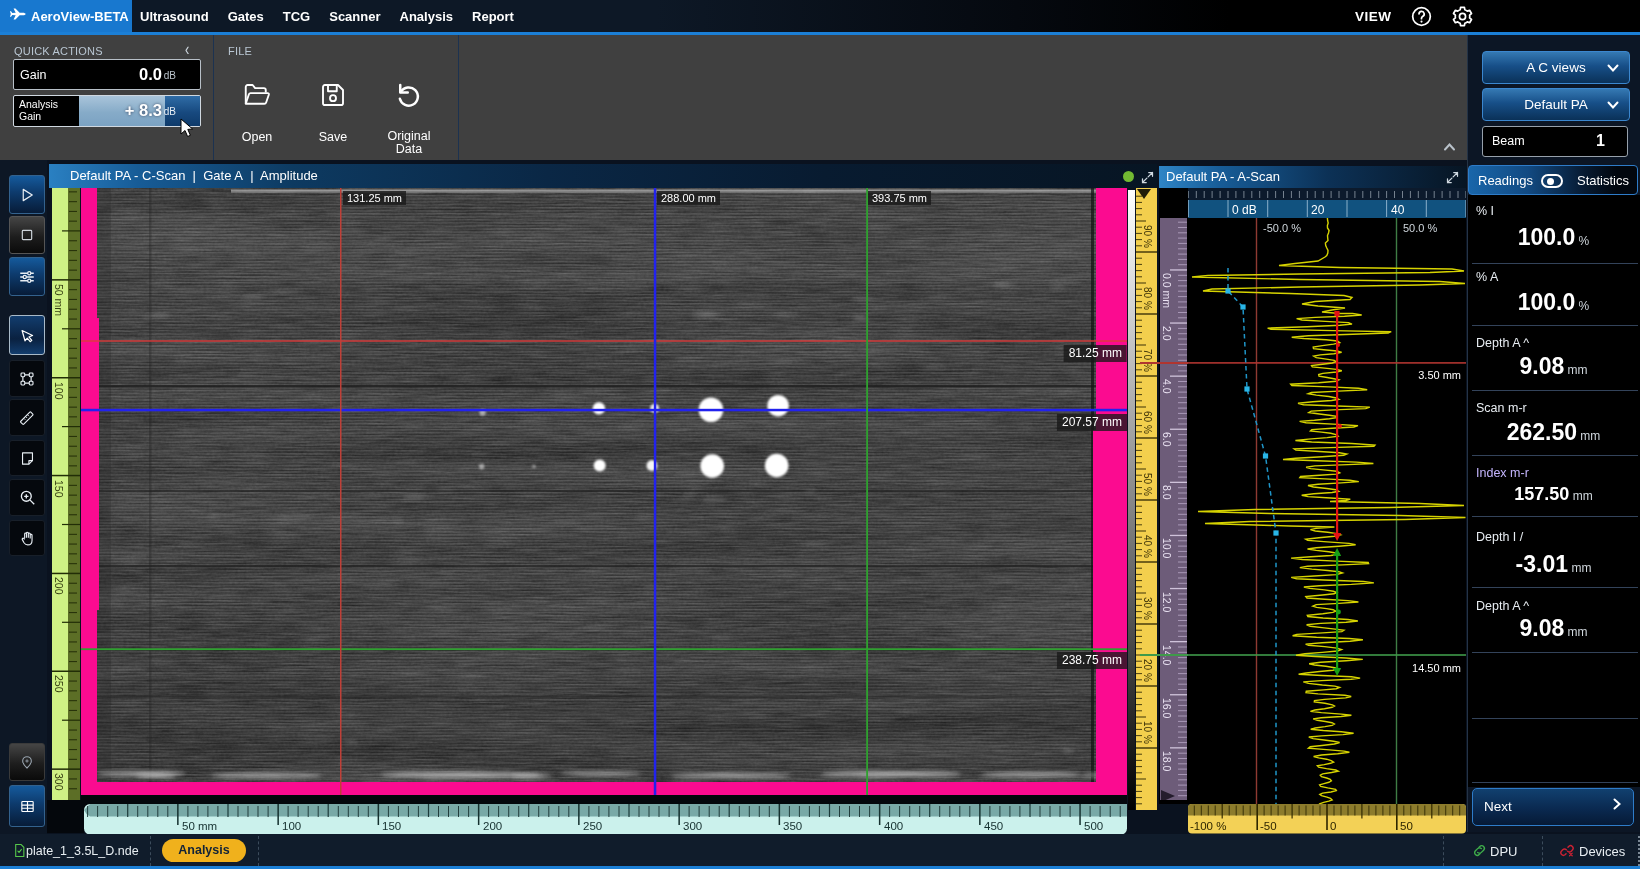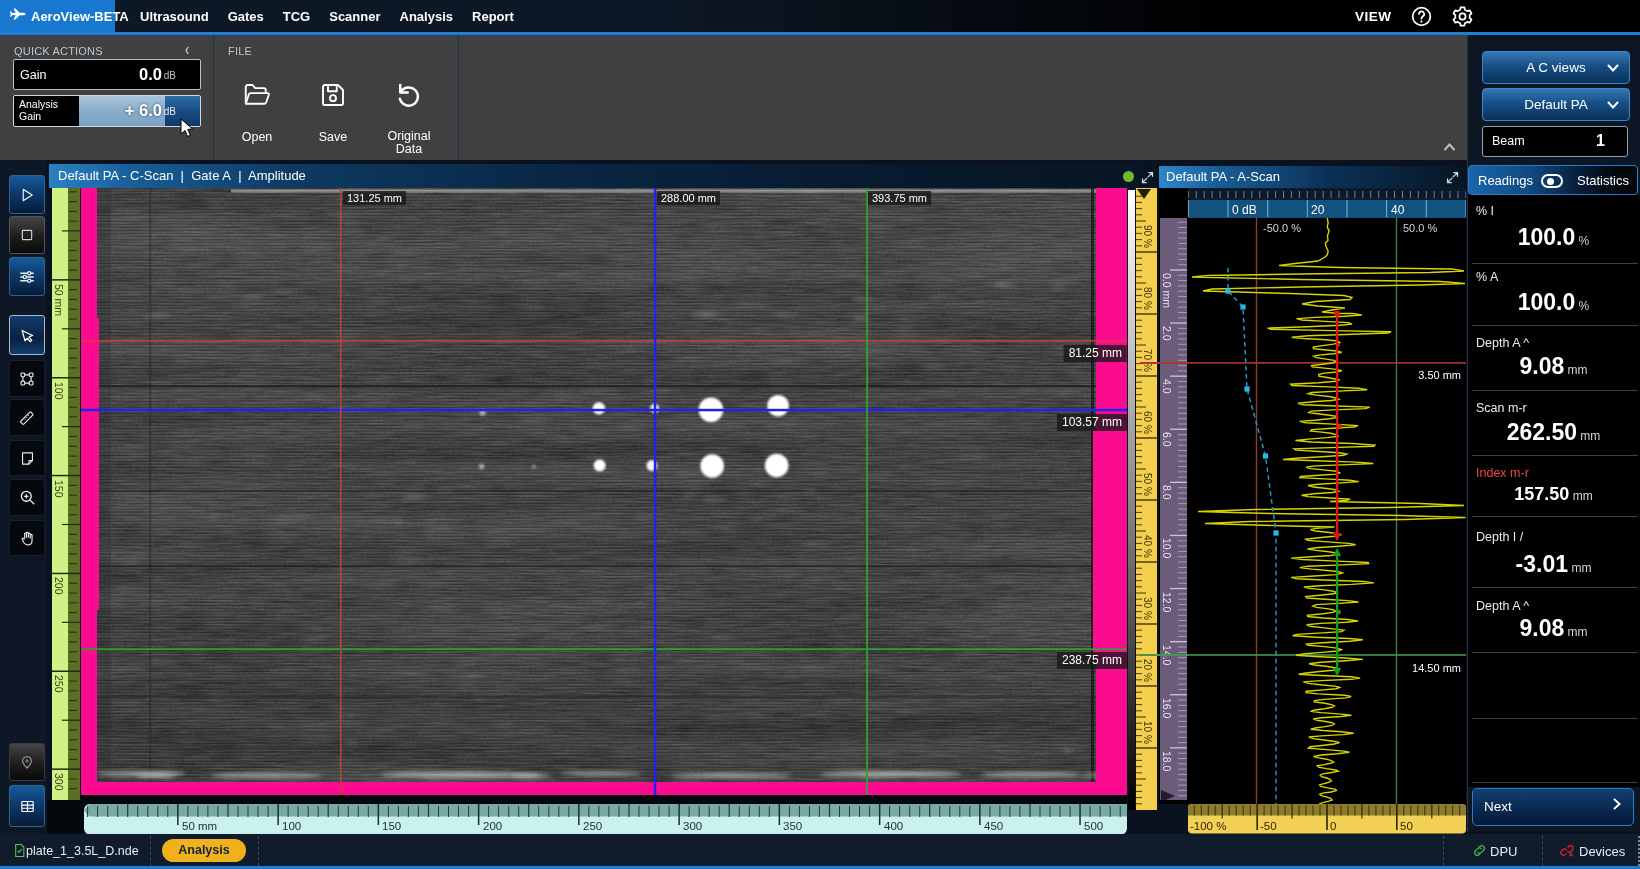--- a/index.html
+++ b/index.html
@@ -3,21 +3,21 @@
 *{margin:0;padding:0;box-sizing:border-box}
 html,body{width:1640px;height:869px;overflow:hidden;background:#0a121f;
 font-family:"Liberation Sans",sans-serif;-webkit-font-smoothing:antialiased}
 .abs{position:absolute}
 .mlab{position:absolute;background:rgba(24,24,24,.78);color:#fff;font-size:11px;
 line-height:14px;padding:0 4px;white-space:nowrap}
 svg text{font-family:"Liberation Sans",sans-serif}
 </style></head><body>
 
 <div class="abs" style="left:0;top:0;width:1640px;height:32px;background:linear-gradient(90deg,#0d1826 0%,#0d1826 40%,#05090f 62%,#000 75%)">
- <div class="abs" style="left:0;top:0;width:115px;height:32px;background:#1878cf;display:flex;align-items:center">
+ <div class="abs" style="left:0;top:0;width:132px;height:32px;background:#1878cf;display:flex;align-items:center">
    <span style="margin-left:9px"><svg width="18" height="16" viewBox="0 0 24 22" fill="#fff">
           <path d="M22.5 11c0-1-2-1.8-3.6-1.8h-4.7L8.5 3.6H5.9l2.9 5.6-4.6.4-1.8-2.4H.9l1.2 3.8L.9 14.8h1.5l1.8-2.4 4.6.4-2.9 5.6h2.6l5.7-5.6h4.7c1.6 0 3.6-.8 3.6-1.8Z"></path>
         </svg></span>
    <span style="color:#fff;font-weight:bold;font-size:13px;margin-left:4px;white-space:nowrap">AeroView-BETA</span>
  </div>
  <div class="abs" style="left:140px;top:0;height:32px;display:flex;align-items:center;gap:19px;color:#fff;font-weight:bold;font-size:13px">
    <span>Ultrasound</span>
       <span>Gates</span>
       <span>TCG</span>
       <span>Scanner</span>
@@ -51,21 +51,21 @@
  <div class="abs" style="left:185px;top:6px;color:#cdd6de;font-size:13px;transform:scaleY(1.4)">‹</div>
  <div class="abs" style="left:13px;top:24px;width:188px;height:31.5px;background:#000;border:1px solid #b8c0c8;border-radius:2px">
    <span class="abs" style="left:6px;top:8px;font-size:12.5px;color:#fff">Gain</span>
    <span class="abs" style="right:38px;top:5px;font-size:16.5px;font-weight:bold;color:#fff">0.0</span>
    <span class="abs" style="right:24px;top:10px;font-size:10px;color:#b9c2ca">dB</span>
  </div>
  <div class="abs" style="left:13px;top:60px;width:188px;height:32px;background:#000;border:1px solid #d0d8e0;border-radius:2px">
    <div class="abs" style="left:65px;top:0;width:86px;height:30px;background:linear-gradient(180deg,#a9c4da 0%,#86abc8 55%,#7ba2c2 100%)"></div>
    <div class="abs" style="left:151px;top:0;width:35px;height:30px;background:linear-gradient(180deg,#2f6ca6 0%,#17497f 55%,#0e3a6a 100%)"></div>
    <span class="abs" style="left:5px;top:2px;font-size:10.5px;color:#fff;line-height:12.5px">Analysis<br>Gain</span>
-   <span class="abs" style="right:38px;top:5px;font-size:16.5px;font-weight:bold;color:#fff;text-shadow:0 0 3px rgba(0,0,30,.6)">+ 6.0</span>
+   <span class="abs" style="right:38px;top:5px;font-size:16.5px;font-weight:bold;color:#fff;text-shadow:0 0 3px rgba(0,0,30,.6)">+ 8.3</span>
    <span class="abs" style="right:24px;top:10px;font-size:10px;color:#e8eef4">dB</span>
  </div>
  <div class="abs" style="left:178px;top:83px"><svg width="17" height="22" viewBox="0 0 17 22">
         <path d="M3 1 L3 16 L7 12.5 L9.6 18.5 L12.4 17.3 L9.8 11.4 L14.6 11 Z" fill="#fff" stroke="#000" stroke-width="1"></path>
       </svg></div>
  <div class="abs" style="left:228px;top:10px;font-size:11px;letter-spacing:.2px;color:#b9c6d2">FILE</div>
  <div class="abs" style="left:241px;top:45px"><svg width="32" height="30" viewBox="0 0 24 24" fill="none" stroke="#fff" stroke-width="1.5" stroke-linejoin="round">
         <path d="M3 19V5.5A1.5 1.5 0 0 1 4.5 4h4l2 2.5h7A1.5 1.5 0 0 1 19 8v2"></path>
         <path d="M3 19l2.4-7.2A1.5 1.5 0 0 1 6.8 10.5h13.7a1 1 0 0 1 .95 1.3L19.3 18a1.5 1.5 0 0 1-1.4 1Z"></path>
       </svg></div>
@@ -149,21 +149,21 @@
       </svg>
     </div>
     <div style="position:absolute;left:9px;top:625px;width:36px;height:42px;background:linear-gradient(180deg,#155a9c 0%,#0d3a6c 45%,#071c38 100%);border:1px solid #33628e;border-radius:3px;display:flex;align-items:center;justify-content:center">
       <svg width="17" height="17" viewBox="0 0 24 24" fill="none" stroke="#fff" stroke-width="1.6">
         <rect x="4" y="5" width="16" height="14" rx="1"></rect>
         <path d="M4 10h16M4 14.5h16M12 5v14"></path>
       </svg>
     </div>
   </div>
 
-<div class="abs" style="left:49px;top:164px;width:1108px;height:24px;background:linear-gradient(90deg,#2a80c2 0%,#175c97 8%,#0d3a61 22%,#0a2745 45%,#081b30 70%,#071523 100%);color:#fff;font-size:13px;line-height:24px"><span style="margin-left:9px">Default PA - C-Scan&nbsp; |&nbsp; Gate A&nbsp; |&nbsp; Amplitude</span>
+<div class="abs" style="left:49px;top:164px;width:1108px;height:24px;background:linear-gradient(90deg,#2a80c2 0%,#175c97 8%,#0d3a61 22%,#0a2745 45%,#081b30 70%,#071523 100%);color:#fff;font-size:13px;line-height:24px"><span style="margin-left:21px">Default PA - C-Scan&nbsp; |&nbsp; Gate A&nbsp; |&nbsp; Amplitude</span>
  <div class="abs" style="left:1074px;top:7px;width:11px;height:11px;border-radius:50%;background:#72b932"></div>
  <div class="abs" style="left:1091px;top:5px"><svg width="15" height="15" viewBox="0 0 24 24" fill="none" stroke="#cfd8e0" stroke-width="2" stroke-linecap="round">
         <path d="M14 4h6v6M20 4l-7 7M10 20H4v-6M4 20l7-7"></path>
       </svg></div>
 </div>
 <svg width="28" height="612" style="position:absolute;left:52px;top:188px">
     <rect width="28" height="612" fill="#cff185"></rect>
     <rect x="16" width="12" height="612" fill="#5c6e26"></rect>
     <rect x="17" y="3.3" width="8" height="1.1" fill="#28330a"></rect>
     <rect x="17" y="13.1" width="8" height="1.1" fill="#28330a"></rect>
@@ -351,21 +351,21 @@
 <rect x="0" y="460.3" width="1046" height="1.8" fill="#2fa12f"></rect>
 <rect x="259.0" y="0" width="1.5" height="607" fill="#bf4038"></rect>
 <rect x="572.8" y="0" width="2.5" height="607" fill="#2222ee"></rect>
 <rect x="785.2" y="0" width="1.8" height="607" fill="#2fa12f"></rect>
 
 </svg>
 <div class="mlab" style="left:343px;top:191px;">131.25 mm</div>
 <div class="mlab" style="left:657px;top:191px;">288.00 mm</div>
 <div class="mlab" style="left:868px;top:191px;text-align:right;">393.75 mm</div>
 <div class="mlab" style="left:1127px;top:345px;font-size:12px;line-height:17px;padding:0 5px;transform:translateX(-100%);">81.25 mm</div>
-<div class="mlab" style="left:1127px;top:414px;font-size:12px;line-height:17px;padding:0 5px;transform:translateX(-100%);">103.57 mm</div>
+<div class="mlab" style="left:1127px;top:414px;font-size:12px;line-height:17px;padding:0 5px;transform:translateX(-100%);">207.57 mm</div>
 <div class="mlab" style="left:1127px;top:652px;font-size:12px;line-height:17px;padding:0 5px;transform:translateX(-100%);">238.75 mm</div>
 <div class="abs" style="left:1128px;top:190px;width:7px;height:620px;background:linear-gradient(180deg,#fff 0%,#888 50%,#000 100%)"></div>
 <svg width="21" height="622" style="position:absolute;left:1136px;top:188px">
     <rect width="21" height="622" fill="#f3cf4d"></rect>
     <rect x="0" y="615.3" width="6" height="1" fill="#4a3f0e"></rect>
     <rect x="0" y="609.1" width="6" height="1" fill="#4a3f0e"></rect>
     <rect x="0" y="602.9" width="6" height="1" fill="#4a3f0e"></rect>
     <rect x="0" y="596.7" width="6" height="1" fill="#4a3f0e"></rect>
     <rect x="0" y="590.5" width="10" height="1" fill="#3c3208"></rect>
     <rect x="0" y="584.3" width="6" height="1" fill="#4a3f0e"></rect>
@@ -886,21 +886,21 @@
 <div style="position:absolute;left:1472px;top:718px;width:166px;height:1px;background:#33435a"></div>
 <div style="position:absolute;left:1472px;top:782px;width:166px;height:1px;background:#33435a"></div>
 <div style="position:absolute;left:1476px;top:204px;font-size:12.5px;color:#e8edf2">% I</div>
 <div style="position:absolute;left:1468px;top:224px;width:171px;text-align:center;color:#fff"><span style="font-size:23px;font-weight:bold">100.0</span><span style="font-size:12px;color:#cfd6dc"> %</span></div>
 <div style="position:absolute;left:1476px;top:270px;font-size:12.5px;color:#e8edf2">% A</div>
 <div style="position:absolute;left:1468px;top:289px;width:171px;text-align:center;color:#fff"><span style="font-size:23px;font-weight:bold">100.0</span><span style="font-size:12px;color:#cfd6dc"> %</span></div>
 <div style="position:absolute;left:1476px;top:336px;font-size:12.5px;color:#e8edf2">Depth A ^</div>
 <div style="position:absolute;left:1468px;top:353px;width:171px;text-align:center;color:#fff"><span style="font-size:23px;font-weight:bold">9.08</span><span style="font-size:12px;color:#cfd6dc"> mm</span></div>
 <div style="position:absolute;left:1476px;top:401px;font-size:12.5px;color:#e8edf2">Scan m-r</div>
 <div style="position:absolute;left:1468px;top:419px;width:171px;text-align:center;color:#fff"><span style="font-size:23px;font-weight:bold">262.50</span><span style="font-size:12px;color:#cfd6dc"> mm</span></div>
-<div style="position:absolute;left:1476px;top:466px;font-size:12.5px;color:#ef4444">Index m-r</div>
+<div style="position:absolute;left:1476px;top:466px;font-size:12.5px;color:#c4b5fd">Index m-r</div>
 <div style="position:absolute;left:1468px;top:484px;width:171px;text-align:center;color:#fff"><span style="font-size:18px;font-weight:bold">157.50</span><span style="font-size:12px;color:#cfd6dc"> mm</span></div>
 <div style="position:absolute;left:1476px;top:530px;font-size:12.5px;color:#e8edf2">Depth I /</div>
 <div style="position:absolute;left:1468px;top:551px;width:171px;text-align:center;color:#fff"><span style="font-size:23px;font-weight:bold">-3.01</span><span style="font-size:12px;color:#cfd6dc"> mm</span></div>
 <div style="position:absolute;left:1476px;top:599px;font-size:12.5px;color:#e8edf2">Depth A ^</div>
 <div style="position:absolute;left:1468px;top:615px;width:171px;text-align:center;color:#fff"><span style="font-size:23px;font-weight:bold">9.08</span><span style="font-size:12px;color:#cfd6dc"> mm</span></div>
 <div class="abs" style="left:1472px;top:788px;width:162px;height:38px;border:1.5px solid #2e7cc9;border-radius:5px;background:linear-gradient(180deg,#11406f 0%,#0a2950 55%,#061a36 100%);color:#fff">
   <span class="abs" style="left:11px;top:10px;font-size:13.5px">Next</span>
   <span class="abs" style="right:10px;top:11px;line-height:0;transform:rotate(-90deg)"><svg width="12" height="8" viewBox="0 0 12 8" fill="none" stroke="#fff" stroke-width="2" stroke-linecap="round">
         <path d="M1.5 1.5 6 6.5 10.5 1.5"></path>
       </svg></span>

